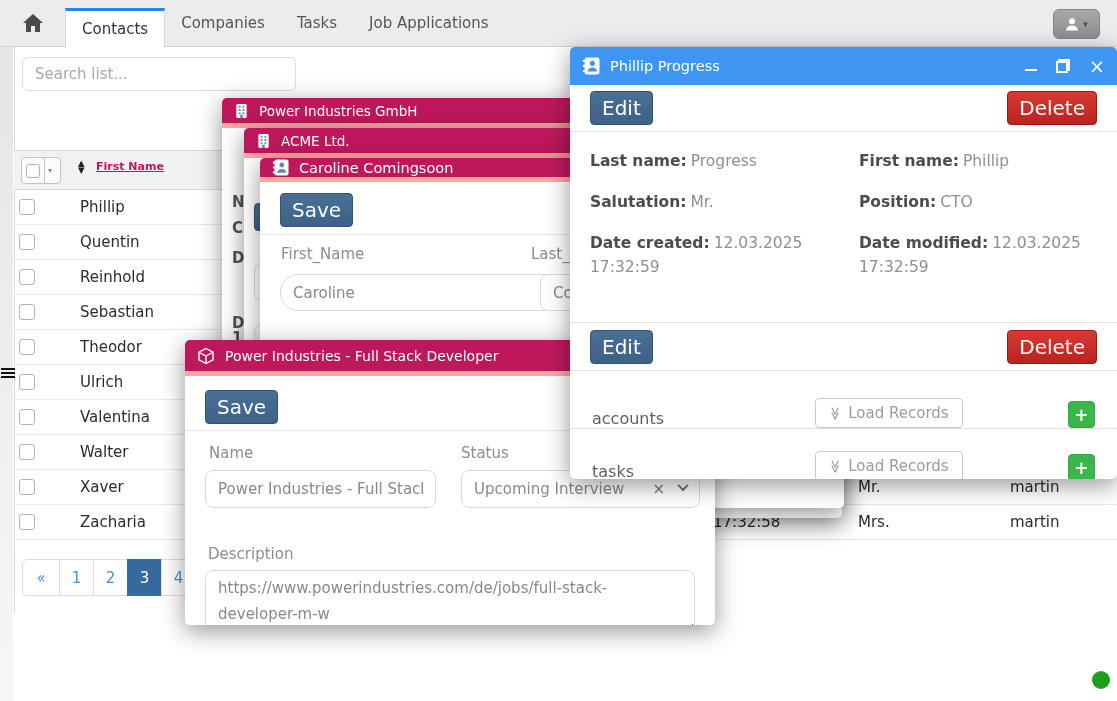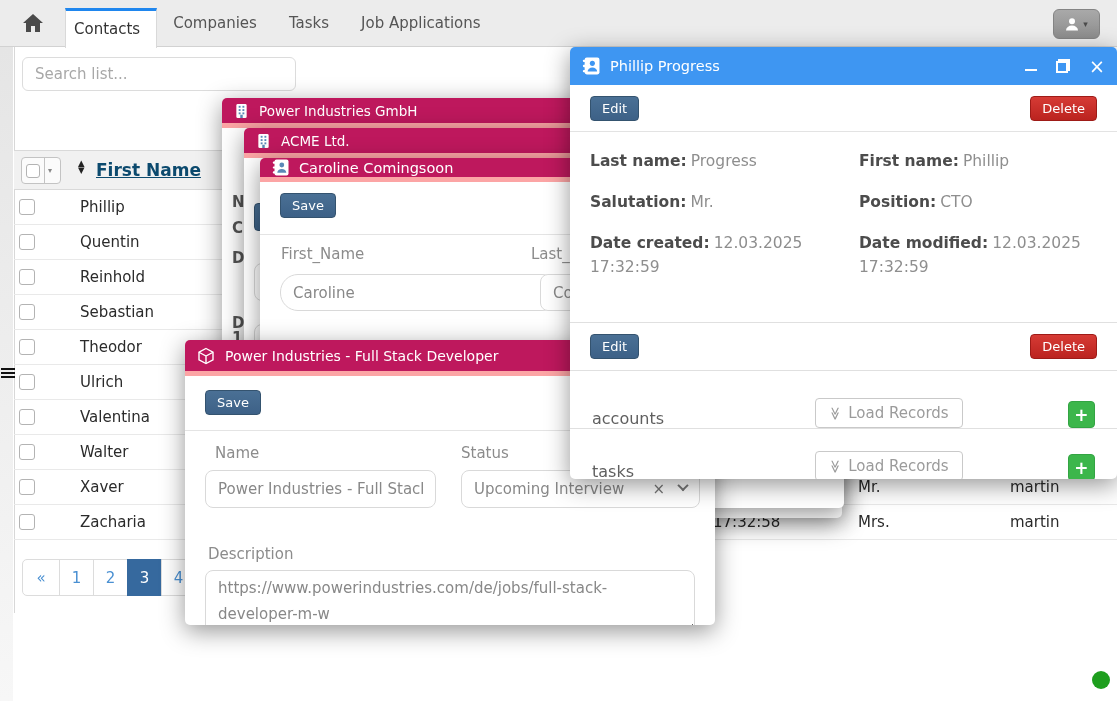--- a/index.html
+++ b/index.html
@@ -6,21 +6,21 @@
   html,body { width:1117px; height:701px; overflow:hidden; background:#fff;
     font-family:"DejaVu Sans","Liberation Sans",sans-serif; }
   .screen { position:relative; width:1117px; height:701px; overflow:hidden; }
 
   
   .nav { position:absolute; left:0; top:0; width:100%; height:47px; background:#ececec; border-bottom:1px solid #d2d2d2; z-index:5; }
   .home { position:absolute; left:23px; top:14px; cursor:pointer; }
   .tabs { position:absolute; left:65px; top:0; display:flex; height:47px; }
   .tab { padding:14px 16px 0 16px; font-size:15px; color:#555; cursor:pointer; white-space:nowrap; }
   .tab.active { background:#fff; border-top:3px solid #1f86ee; border-left:1px solid #d9d9d9; border-right:1px solid #d9d9d9;
-    margin-top:8px; height:40px; padding:9px 16px 0 8px; color:#333; }
+    margin-top:8px; height:40px; padding:9px 16px 0 16px; color:#333; }
   .userbtn { position:absolute; right:17px; top:9px; width:47px; height:30px; border-radius:6px;
     background:linear-gradient(#a9a9a9,#8d8d8d); border:1px solid #848484; display:flex; align-items:center; justify-content:center; gap:4px; cursor:pointer; }
   .userbtn .caret { font-size:9px; color:#4a4a4a; }
 
   
   .leftstrip { position:absolute; left:0; top:47px; width:13px; height:654px; background:linear-gradient(#e5e5e5,#f7f7f7); }
   .leftline { position:absolute; left:14px; top:47px; width:1px; height:566px; background:#d8d8d8; }
   .burger { position:absolute; left:1px; top:366px; width:15px; cursor:pointer; }
   .burger i { display:block; width:14px; height:2px; background:#111; margin:2px 0; }
 
@@ -30,40 +30,40 @@
   .search::placeholder { color:#a8a8a8; }
   .thead { position:absolute; left:14px; top:150px; right:0; height:40px; background:#f1f1f1;
     border-top:1px solid #d9d9d9; border-bottom:1px solid #d9d9d9; }
   .selall { position:absolute; left:7px; top:6px; width:40px; height:27px; border:1px solid #c3c3c3; border-radius:4px;
     background:#fbfbfb; display:flex; align-items:center; cursor:pointer; }
   .selall .cbx { width:14px; height:14px; margin-left:4px; }
   .selall .divl { width:1px; height:27px; background:#c3c3c3; margin-left:4px; }
   .selall .caret { font-size:8px; color:#888; margin:0 3px; }
   .cbx { width:16px; height:16px; border:1px solid #b3b3b3; border-radius:3px; background:#fff; display:inline-block; }
   .sorticon { position:absolute; left:64px; top:9px; display:flex; flex-direction:column; line-height:6.5px; font-size:8.5px; color:#222; }
-  .fnlink { position:absolute; left:82px; top:9px; font-size:17px; font-weight:bold; color:#0c4a6e; text-decoration:underline; cursor:pointer; }
+  .fnlink { position:absolute; left:82px; top:9px; font-size:11px; font-weight:bold; color:#be185d; text-decoration:underline; cursor:pointer; }
   .rows { position:absolute; left:14px; top:190px; right:0; }
   .row { position:relative; height:35px; border-bottom:1px solid #e9e9e9; font-size:15px; color:#2b2b2b; }
   .row .cbx { position:absolute; left:5px; top:9px; }
   .cell { position:absolute; top:0; line-height:34px; white-space:nowrap; }
   .c-name { left:66px; } .c-time { left:699px; } .c-sal { left:844px; } .c-creator { left:996px; }
 
   .pager { position:absolute; left:22px; top:559px; display:inline-flex; }
   .pbtn { min-width:35px; height:37px; border:1px solid #dcdcdc; background:#fff; color:#4a90d2; font-size:15px;
     display:flex; align-items:center; justify-content:center; margin-left:-1px; cursor:pointer; padding:0 10px; }
   .pbtn:first-child { border-radius:5px 0 0 5px; margin-left:0; min-width:38px; }
   .pbtn:last-child { border-radius:0 5px 5px 0; }
   .pbtn.active { background:#36699e; border-color:#36699e; color:#fff; }
 
   
   .modal { position:absolute; background:#fff; border-radius:5px; box-shadow:0 6px 24px rgba(0,0,0,.42); overflow:hidden; }
   .mtitle { display:flex; align-items:center; gap:10px; padding:0 12px; color:#fff; font-size:14.5px; white-space:nowrap; }
   .steel { background:#be185d; border-bottom:5px solid #fca5a5; }
   .bright { background:#3e96f2; }
-  .btn { display:inline-block; border-radius:4px; color:#fff; font-size:13px; padding:4px 11px; cursor:pointer; white-space:nowrap; }
+  .btn { display:inline-block; border-radius:4px; color:#fff; font-size:20px; padding:4px 11px; cursor:pointer; white-space:nowrap; }
   .btn-blue { background:linear-gradient(#4a7095,#3d6187); border:1px solid #34536f; }
   .btn-red  { background:linear-gradient(#d63b35,#bb231f); border:1px solid #9e1b17; }
   .flabel { font-size:15px; color:#8c8c8c; white-space:nowrap; }
   .finput { border:1px solid #d9d9d9; border-radius:8px; font-size:15px; color:#888; padding:0 12px; background:#fff;
     font-family:inherit; outline:none; }
 
   #m-power { left:222px; top:98px; width:620px; height:420px; z-index:10; }
   #m-power .mtitle { height:30px; font-size:13.5px; }
   .sliver-line { position:absolute; left:10px; font-weight:bold; font-size:15px; color:#555; }
 
@@ -77,21 +77,21 @@
   .c-div { position:absolute; left:0; top:52px; width:100%; height:1px; background:#e4e4e4; }
   .c-l1 { position:absolute; left:21px; top:63px; } .c-l2 { position:absolute; left:271px; top:63px; }
   .c-i1 { position:absolute; left:20px; top:92px; width:280px; height:37px;border-radius:18px; }
   .c-i2 { position:absolute; left:280px; top:92px; width:230px; height:37px; }
 
   #m-job { left:185px; top:340px; width:530px; height:285px; z-index:13; }
   #m-job .mtitle { height:36px; font-size:14px; }
   #m-job .body { position:relative; height:287px; }
   .j-save { position:absolute; left:20px; top:14px; }
   .j-div { position:absolute; left:0; top:54px; width:100%; height:1px; background:#e4e4e4; }
-  .j-namelbl { position:absolute; left:30px; top:68px; } .j-statuslbl { position:absolute; left:276px; top:68px; }
+  .j-namelbl { position:absolute; left:24px; top:68px; } .j-statuslbl { position:absolute; left:276px; top:68px; }
   .j-name { position:absolute; left:20px; top:94px; width:231px; height:38px; }
   .j-status { position:absolute; left:276px; top:94px; width:239px; height:38px; border:1px solid #d9d9d9; border-radius:8px;
     display:flex; align-items:center; padding:0 12px; font-size:15px; color:#888; cursor:pointer; }
   .j-status .clear { margin-left:auto; color:#777; font-size:15px; cursor:pointer; }
   .j-status .chev { width:8px; height:8px; border-left:2px solid #777; border-bottom:2px solid #777;
     transform:rotate(-45deg) translate(1px,-1px); margin-left:14px; margin-top:-4px; }
   .j-desclbl { position:absolute; left:23px; top:169px; }
   .j-desc { position:absolute; left:20px; top:194px; width:490px; height:63px; resize:both; line-height:26px; padding:4px 12px; }
 
   #m-phillip { left:570px; top:47px; width:547px; height:432px; z-index:14; }

